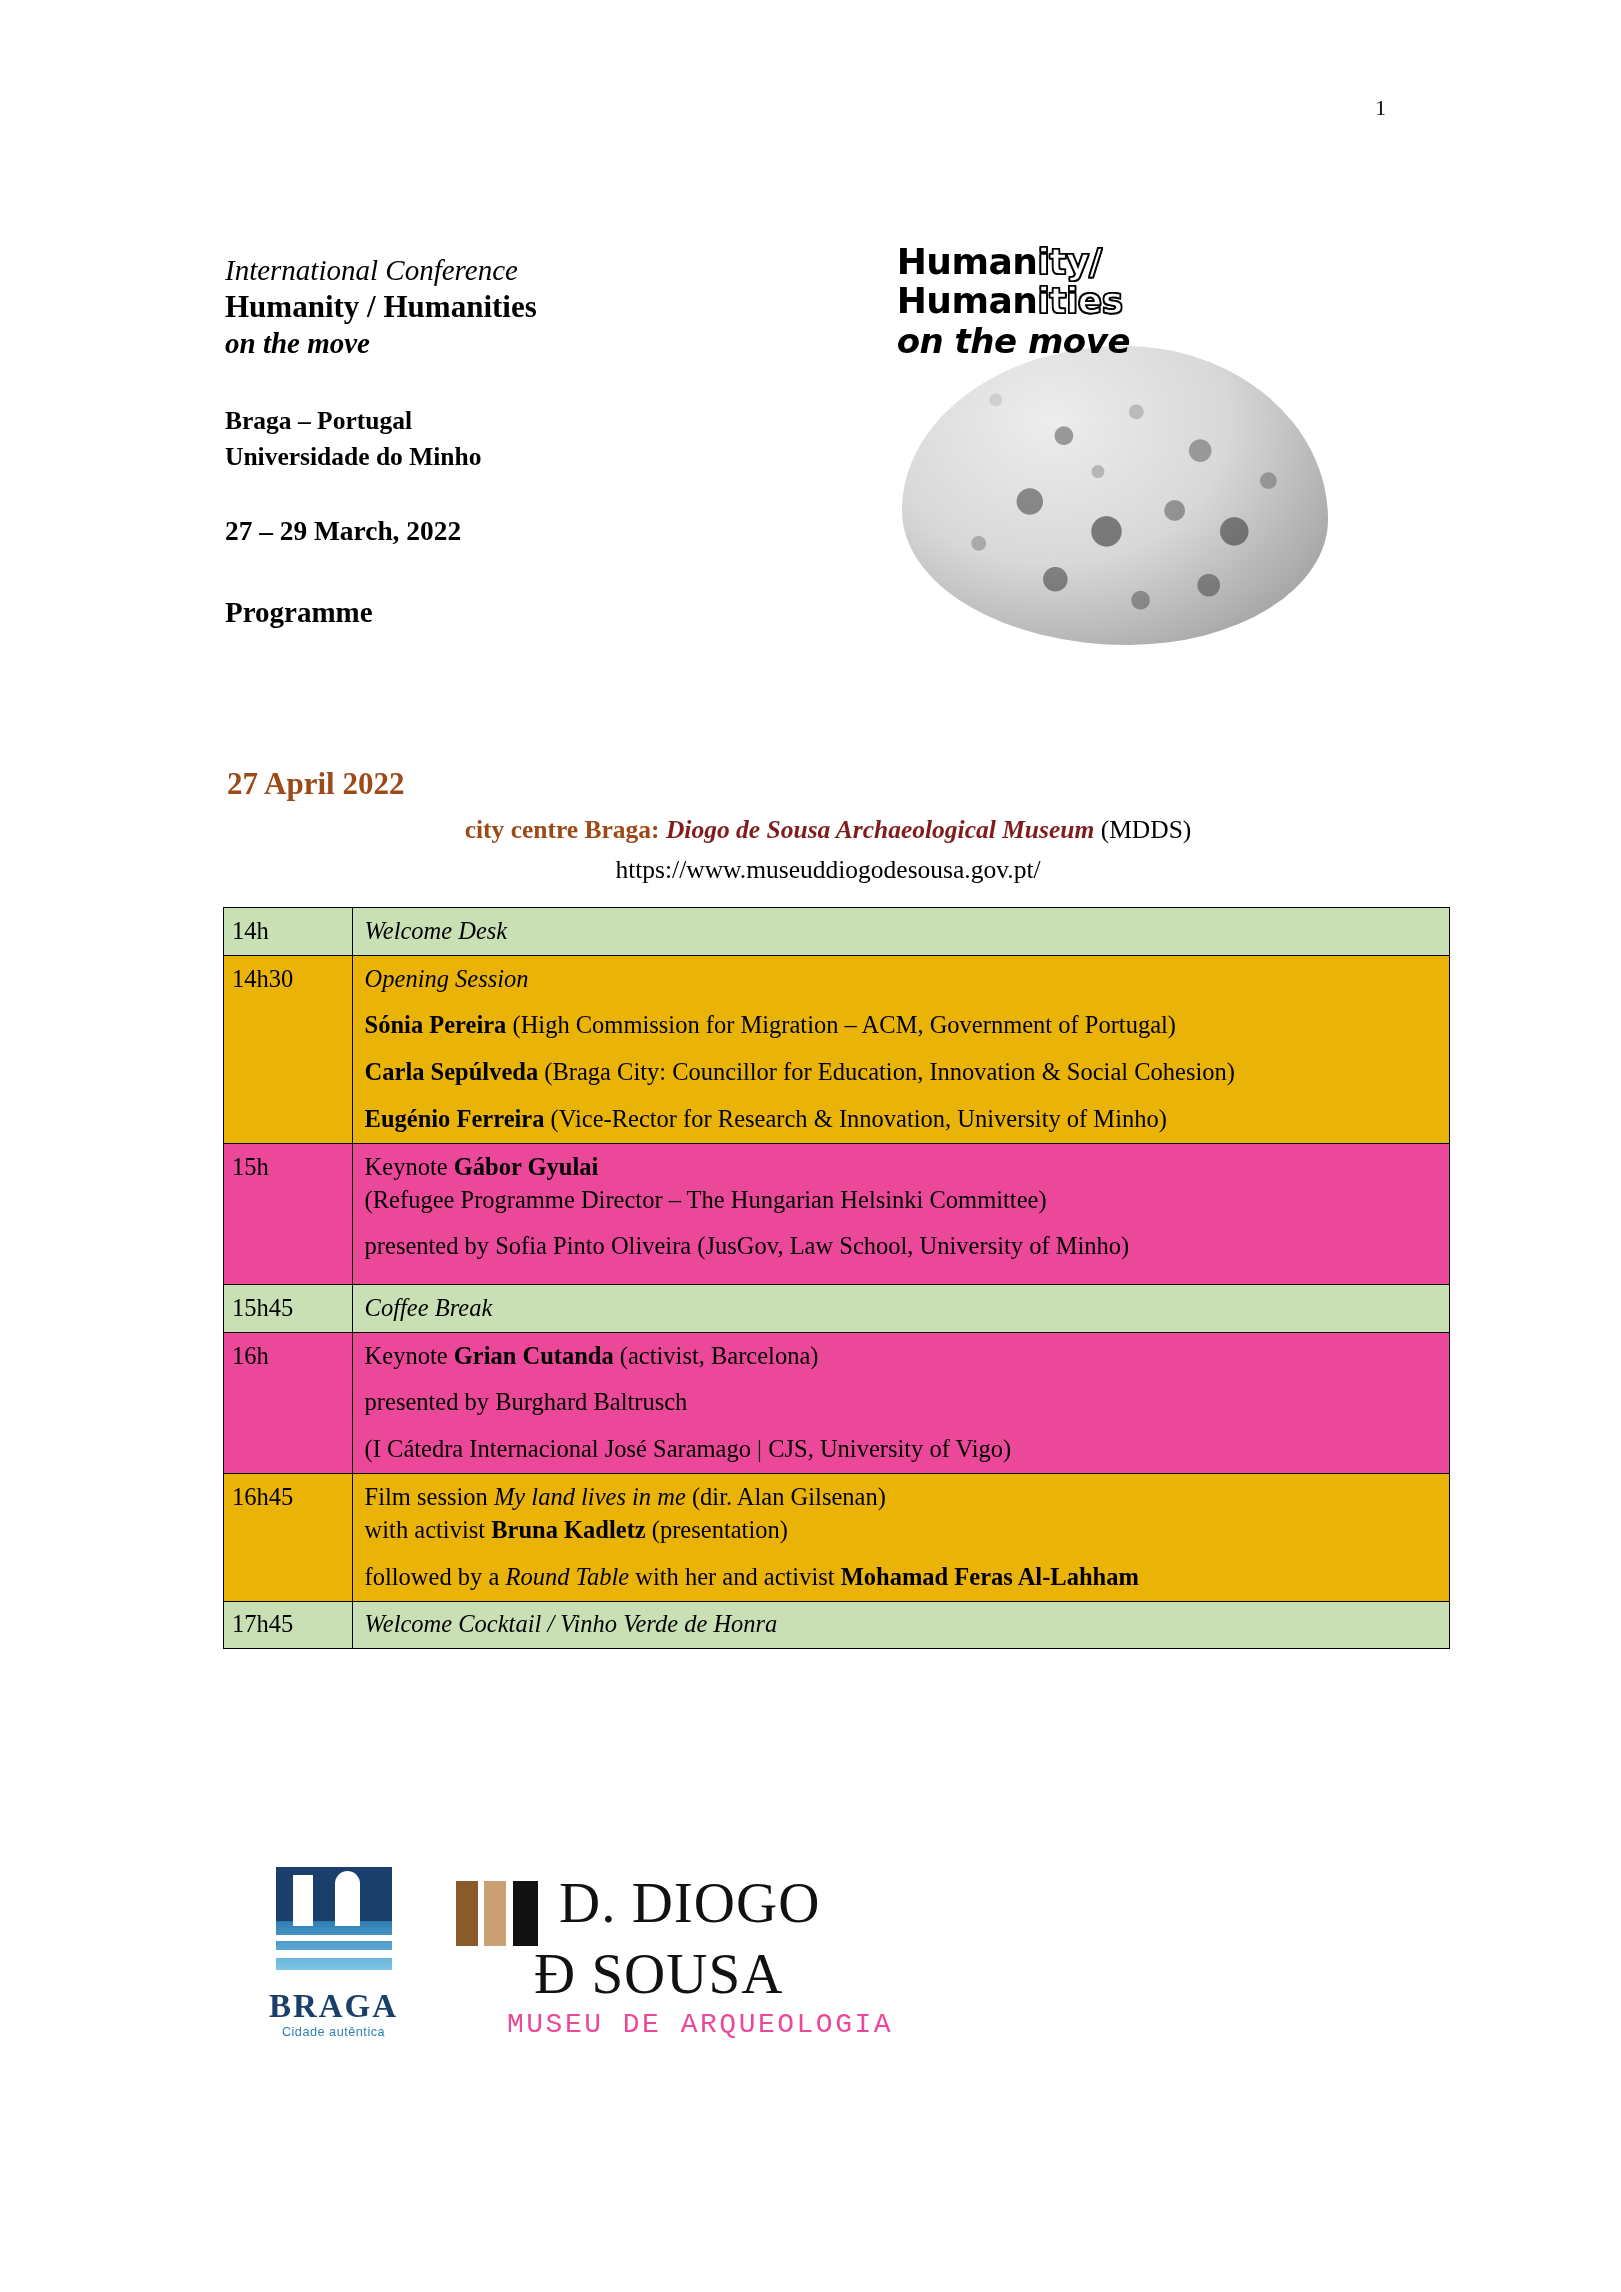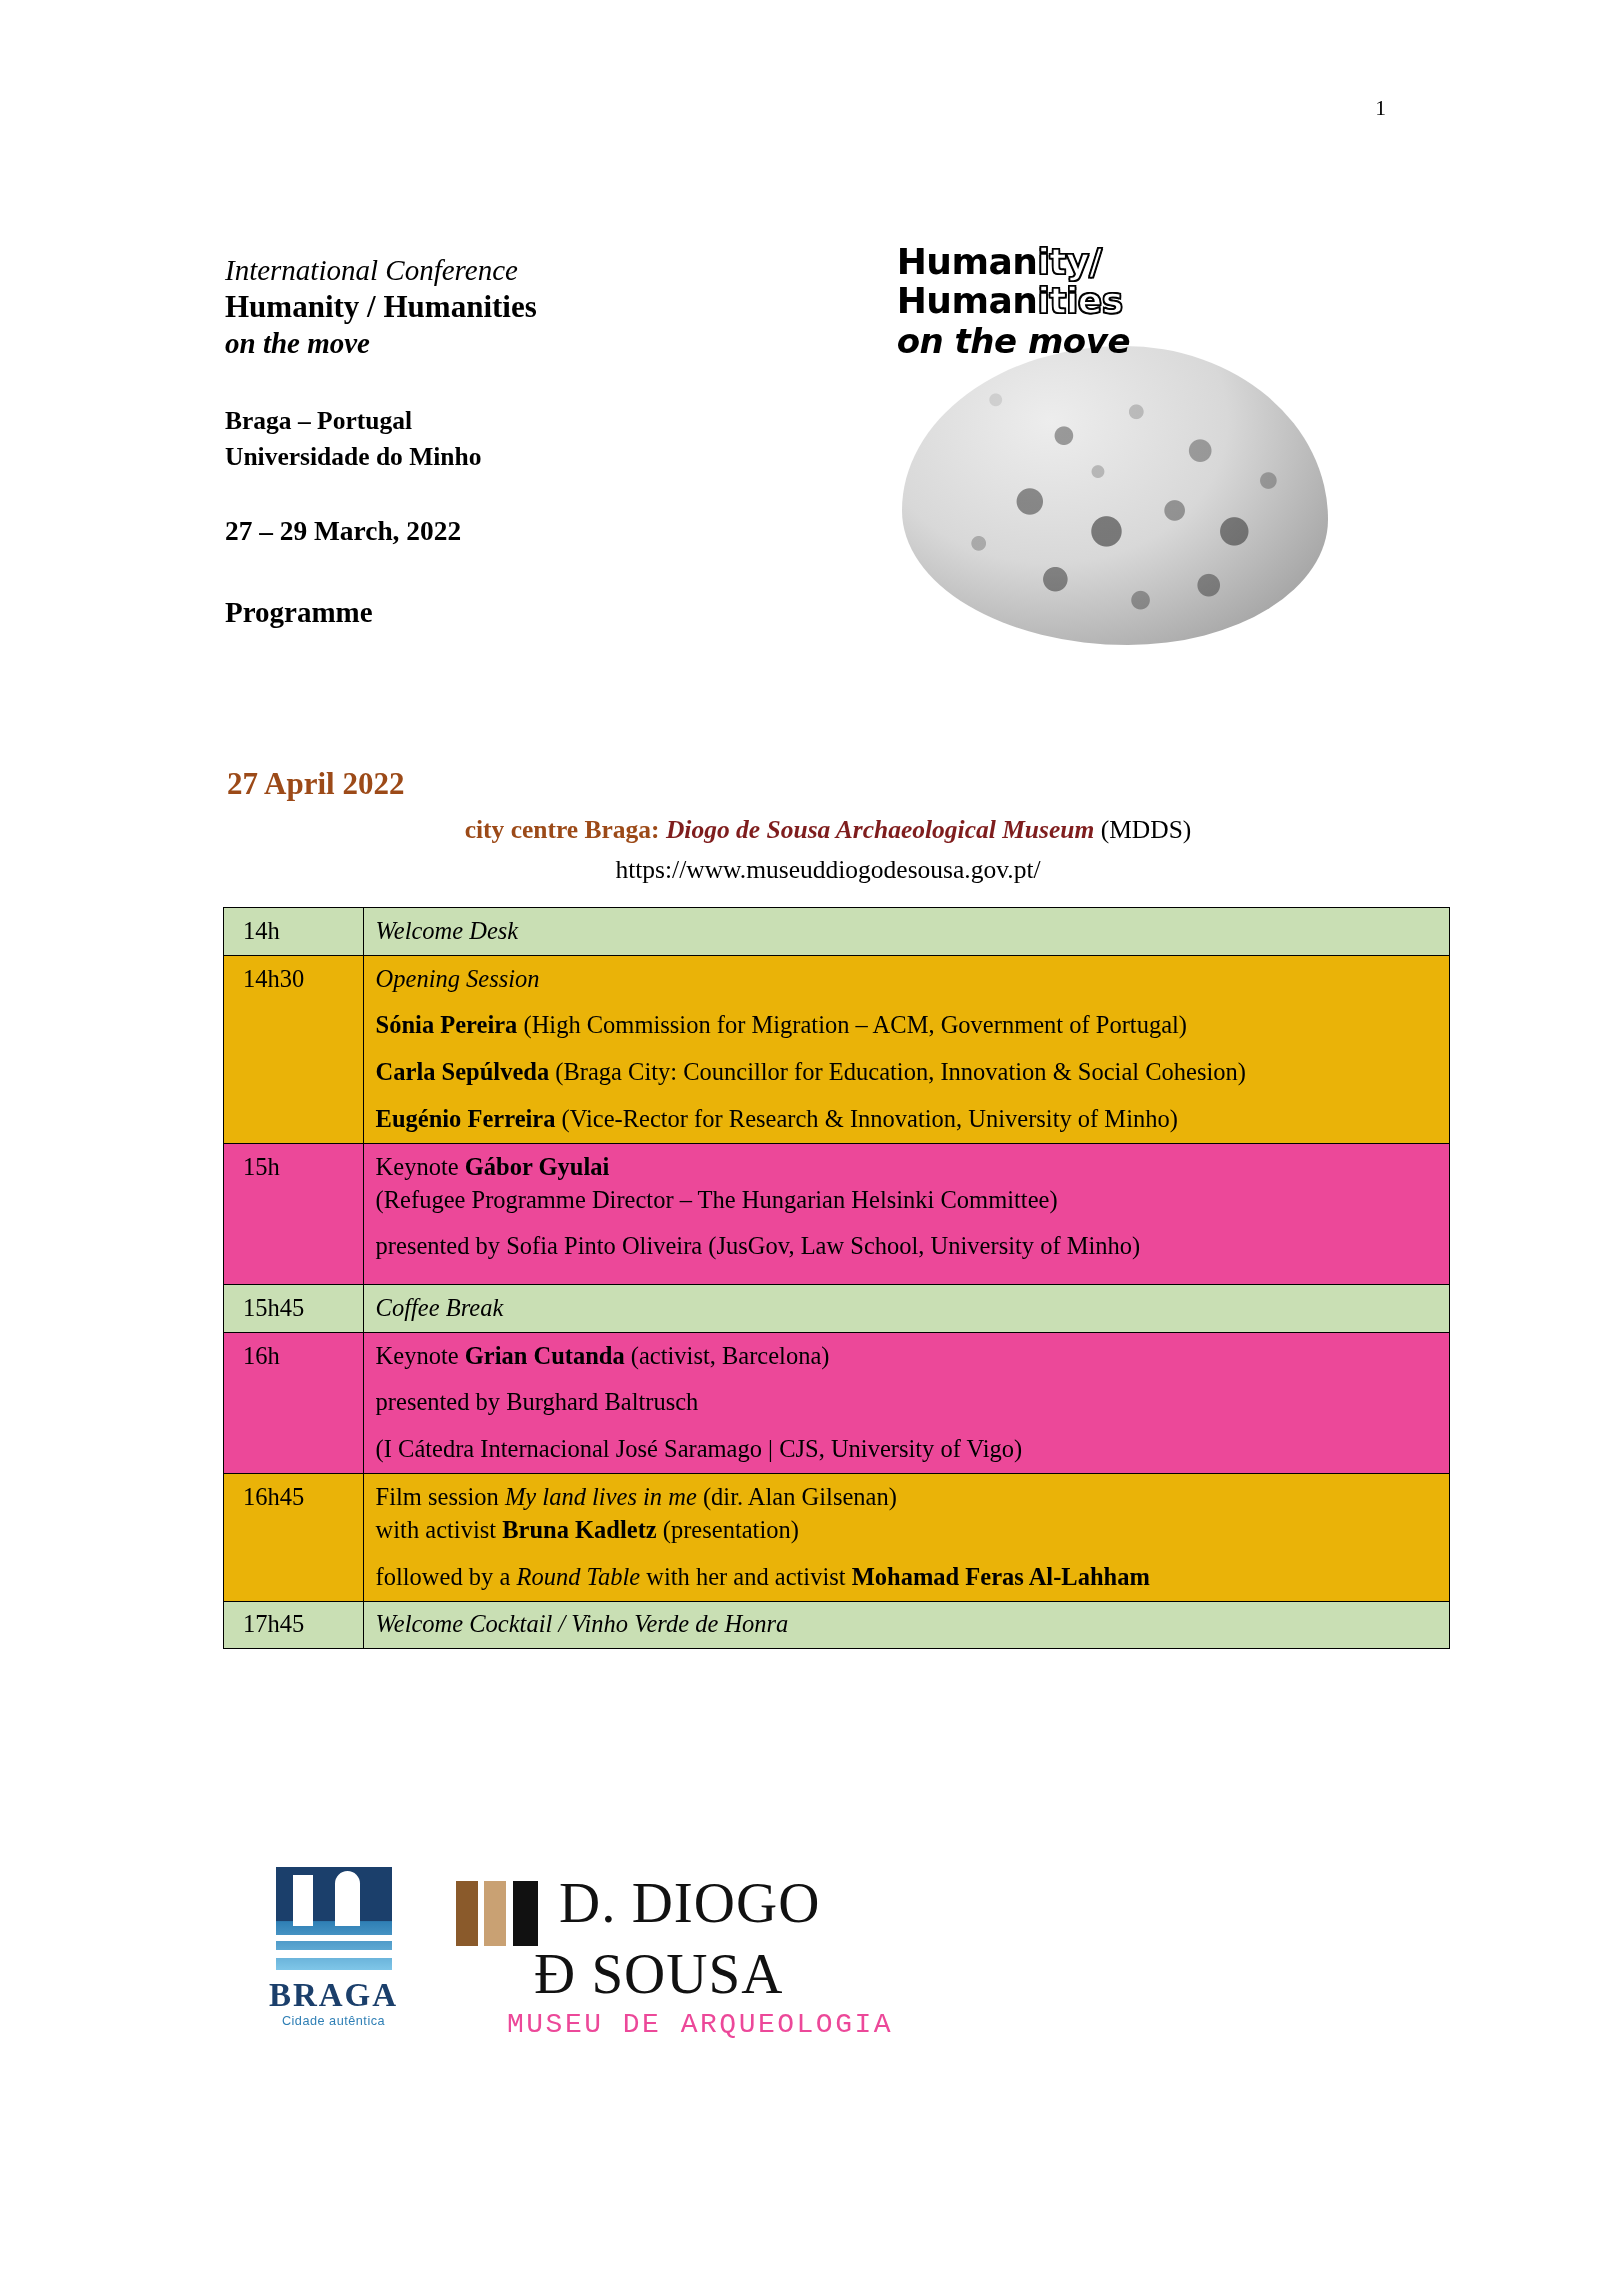--- a/index.html
+++ b/index.html
@@ -172,21 +172,21 @@
   }
   .prog-table td {
     border: 1.5px solid #000000;
     padding: 5.9px 9.8px 7.8px 11.8px;
     font-size: 24.5px;
     line-height: 1.35;
     vertical-align: top;
   }
   .prog-table td.time {
     width: 110px;
-    padding-left: 19px;
+    padding-left: 8px;
   }
   .row-green td { background: #c9dfb4; }
   .row-peach td { background: #eab308; }
   .row-orange td { background: #ec4899; }
   .ital { font-style: italic; }
   .bold { font-weight: bold; }
   .cell-line { margin: 0 0 0 0; }
   .cell-line + .cell-line { margin-top: 13.7px; }
   .tight + .tight { margin-top: 0; }
 
@@ -238,21 +238,21 @@
     left: 0; bottom: 29px;
     width: 116px; height: 5.9px;
     background: #ffffff;
   }
   .braga-name {
     font-family: "Liberation Serif", serif;
     font-weight: bold;
     font-size: 33px;
     letter-spacing: 2px;
     color: #1b3f6b;
-    margin-top: 7px;
+    margin-top: 18px;
   }
   .braga-sub {
     font-family: "Liberation Sans", sans-serif;
     font-size: 12.7px;
     letter-spacing: 0.5px;
     color: #2f7fb5;
   }
 
   .mdds-logo {
     position: absolute;

